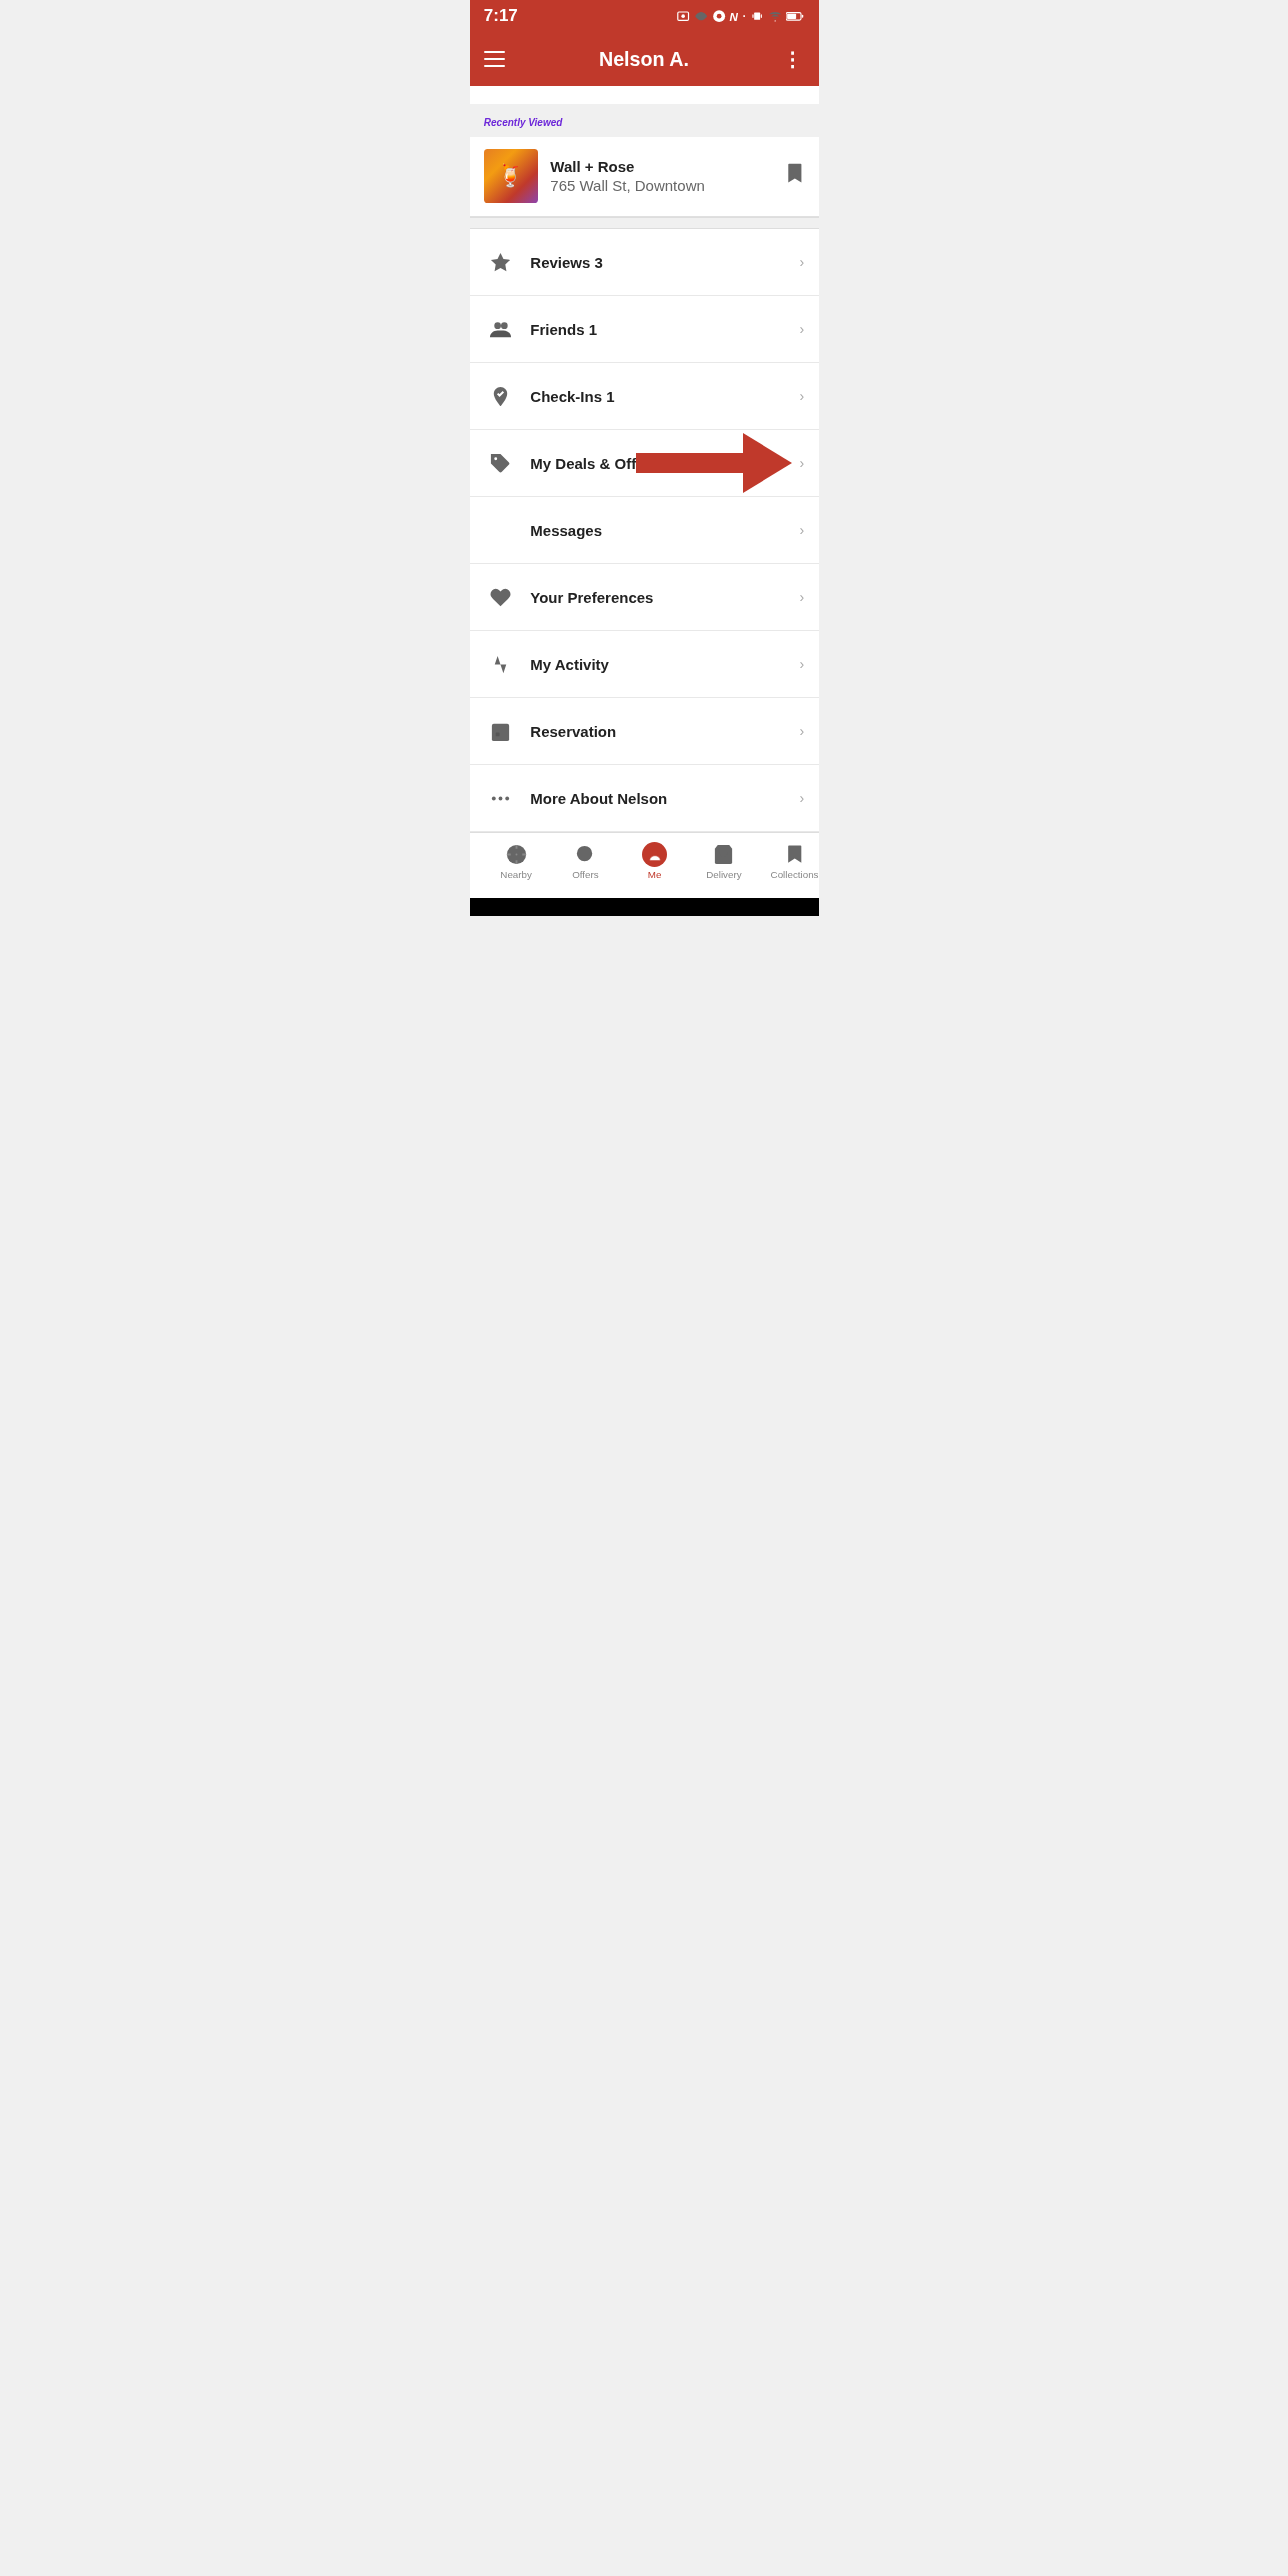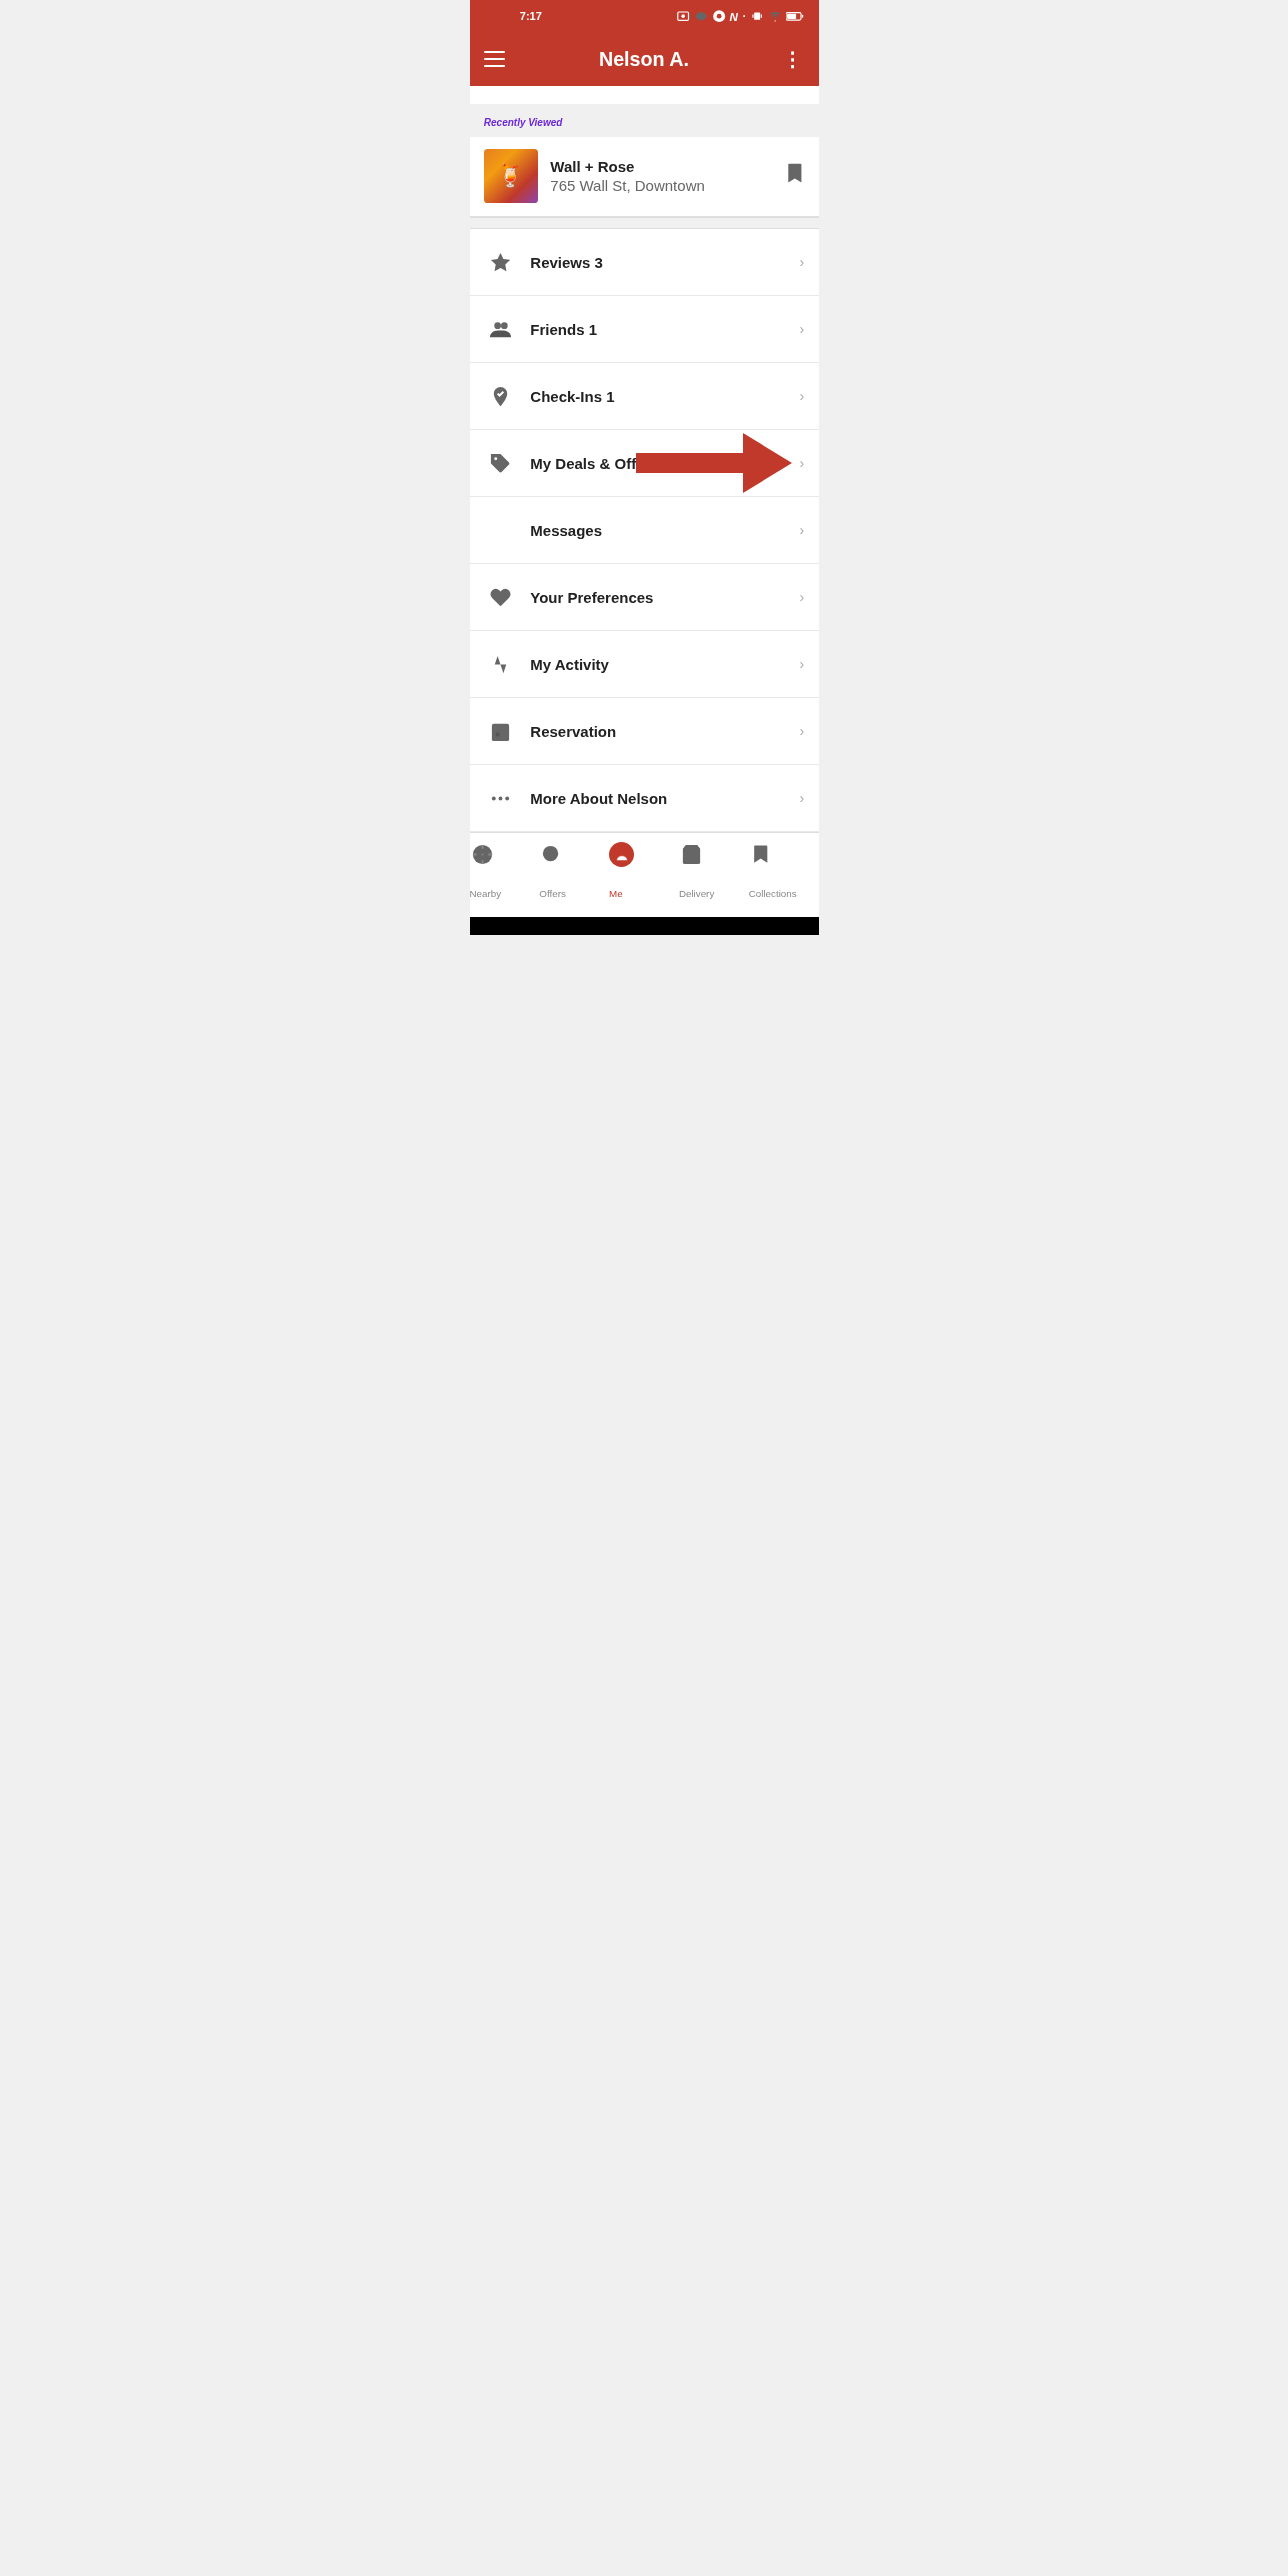--- a/index.html
+++ b/index.html
@@ -18,23 +18,22 @@
     .status-bar {
       background: #c0392b;
       color: white;
       display: flex;
       justify-content: space-between;
       align-items: center;
       padding: 7.2px 14.3px;
       height: 32px;
     }
     .status-time {
-      font-size: 11px;
+      font-size: 17px;
       font-weight: 600;
-      margin-left: 36px;
     }
     .status-icons {
       display: flex;
       align-items: center;
       gap: 3.6px;
       font-size: 9.8px;
     }
 
     
     .header {
@@ -181,23 +180,25 @@
       justify-content: space-around;
       align-items: center;
       border-top: 0.9px solid #ddd;
       padding: 9px 0 18px;
       position: sticky;
       bottom: 0;
     }
     .nav-item {
       display: flex;
       flex-direction: column;
-      gap: 21px;
+      align-items: center;
+      gap: 2px;
       cursor: pointer;
       flex: 1;
+      margin-left: 24px;
     }
     .nav-icon {
       width: 25px;
       height: 25px;
       display: flex;
       align-items: center;
       justify-content: center;
     }
     .nav-label {
       font-size: 9.8px;

